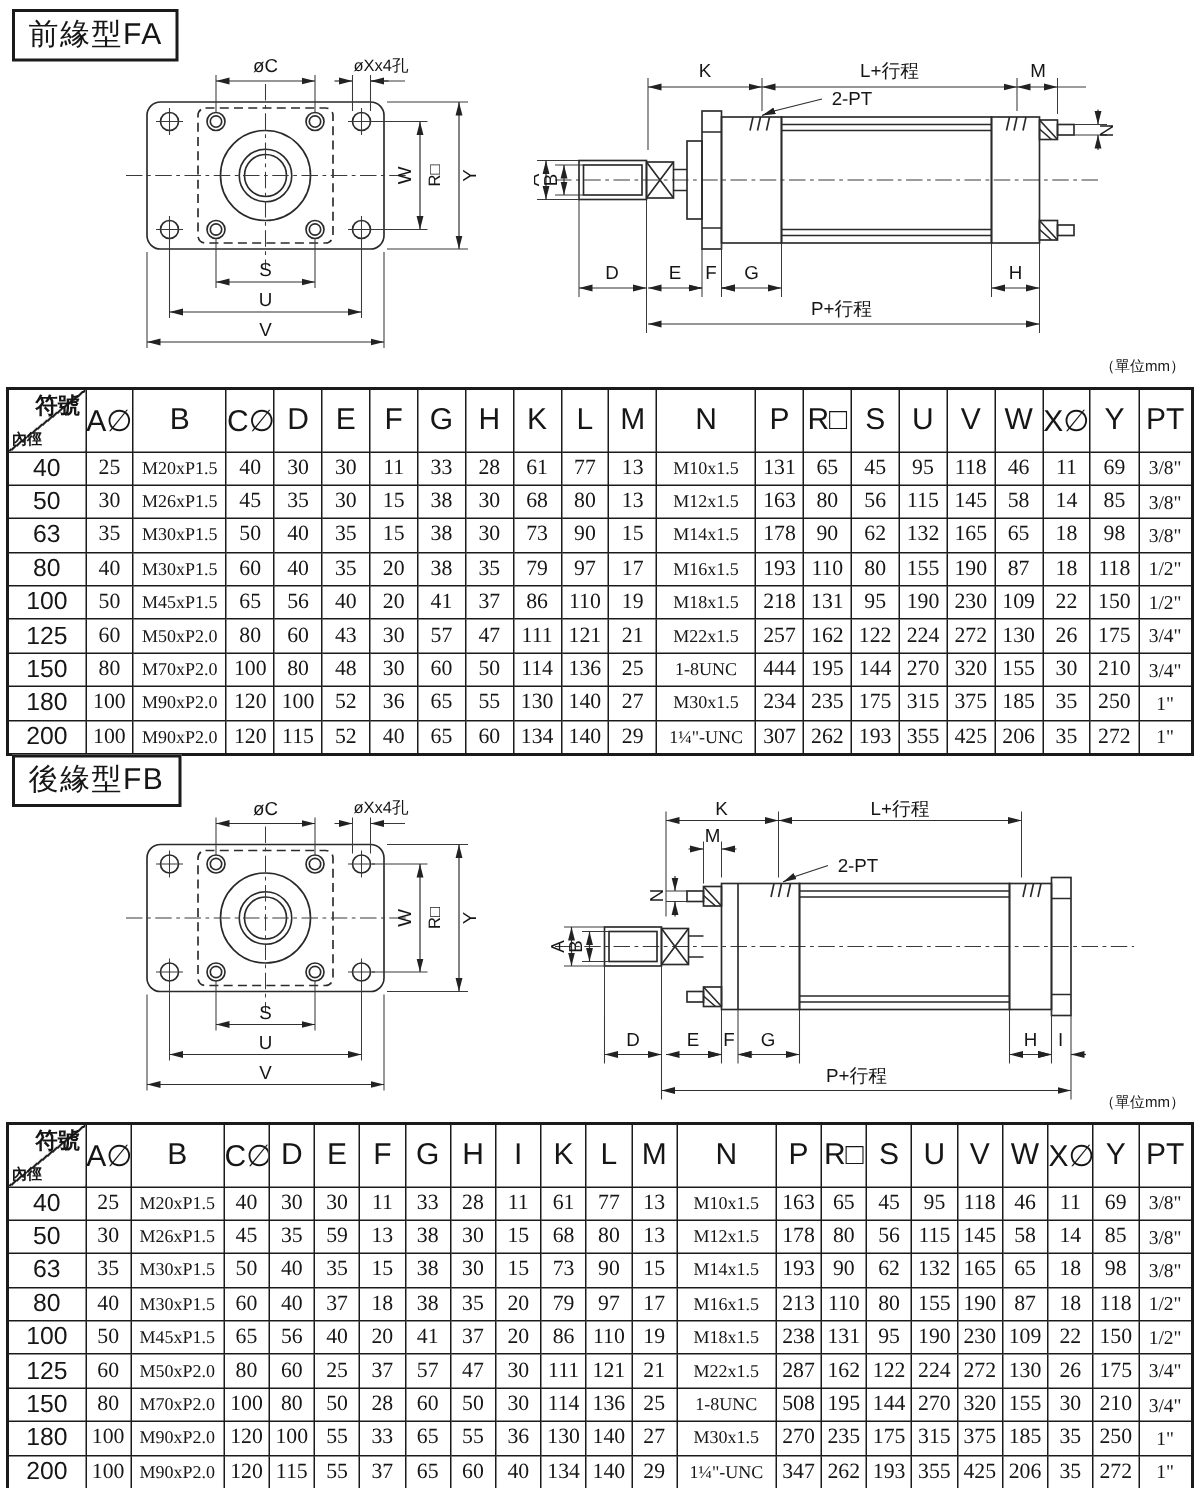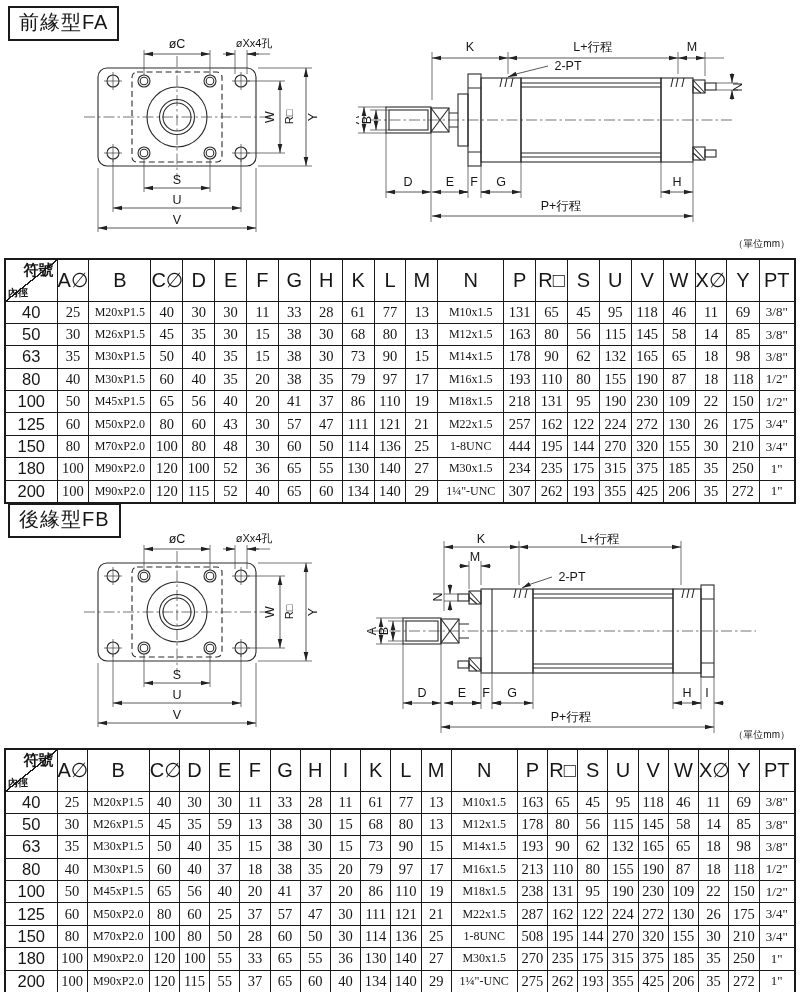--- a/index.html
+++ b/index.html
@@ -795,21 +795,21 @@
             <td>115</td>
             <td>55</td>
             <td>37</td>
             <td>65</td>
             <td>60</td>
             <td>40</td>
             <td>134</td>
             <td>140</td>
             <td>29</td>
             <td class="txt">1¼"-UNC</td>
-            <td>275</td>
+            <td>347</td>
             <td>262</td>
             <td>193</td>
             <td>355</td>
             <td>425</td>
             <td>206</td>
             <td>35</td>
             <td>272</td>
             <td class="pt">1"</td>
           </tr>
         </tbody>

